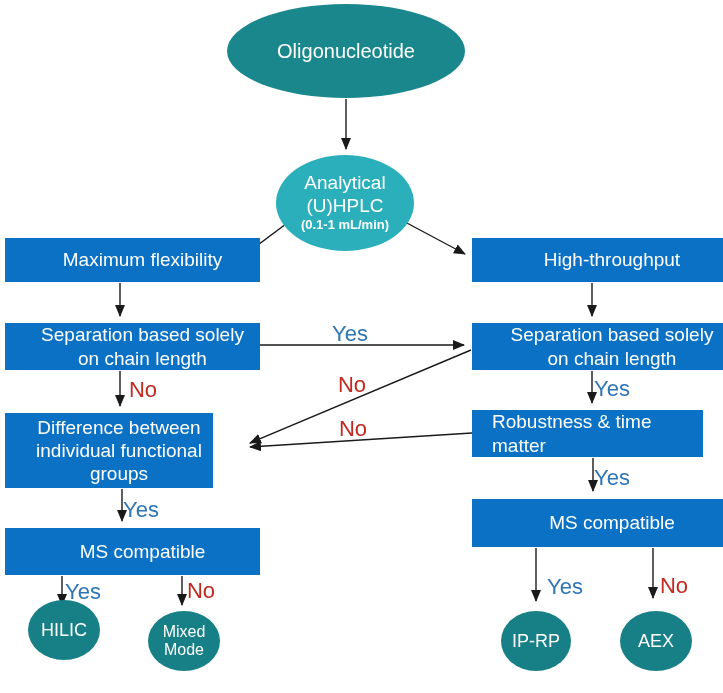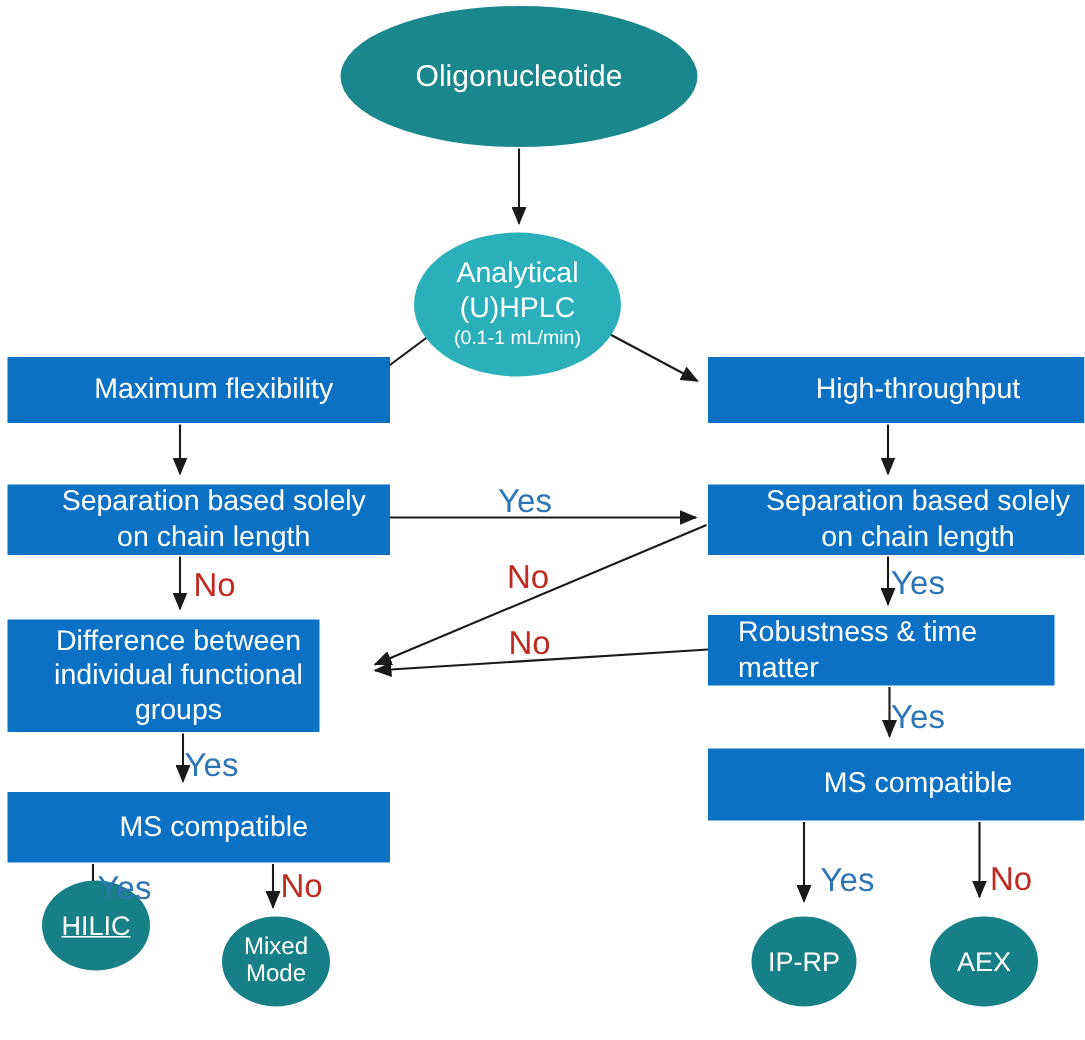--- a/index.html
+++ b/index.html
@@ -25,21 +25,21 @@
   .arrows line{stroke:var(--arrow);stroke-width:1.4;}
   .node{
     position:absolute;z-index:2;
     display:flex;flex-direction:column;align-items:center;justify-content:center;
     text-align:left;color:var(--node_text);
   }
   .box{background:var(--box_blue);font-size:19px;line-height:1.22;padding-left:20px;}
   .ellipse{border-radius:50%;}
   .ellipse.dark{background:var(--teal_dark);font-size:20px;line-height:1.25;}
   .ellipse.light{background:var(--teal_light);font-size:19px;line-height:1.2;}
-  .ellipse.light .sub{font-size:13px;line-height:1.3;}
+  .ellipse.light .sub{font-size:13px;line-height:1.3;font-weight:bold;}
   .circle{background:var(--teal_circle);border-radius:50%;}
   .circle.big{font-size:18px;}
   .circle.small{font-size:16px;line-height:1.15;}
   .node span{display:block;}
   .edge-label{
     position:absolute;z-index:3;
     transform:translate(-50%,-50%);
     font-size:22px;white-space:nowrap;
   }
   .yes{color:var(--yes_blue);}
@@ -113,21 +113,21 @@
   </div>
 
   <div class="node box" style="left:472px;top:410px;width:211px;height:47px;">
     <span>Robustness &amp; time matter</span>
   </div>
 
   <div class="node box" style="left:472px;top:499px;width:240px;height:48px;">
     <span>MS compatible</span>
   </div>
 
-  <div class="node circle big" style="left:28px;top:587px;width:72px;height:60px;text-decoration:underline;">
+  <div class="node circle big" style="left:28px;top:600px;width:72px;height:60px;">
     <span>HILIC</span>
   </div>
 
   <div class="node circle small" style="left:148px;top:611px;width:72px;height:60px;">
     <span>Mixed</span>
     <span>Mode</span>
   </div>
 
   <div class="node circle big" style="left:501px;top:611px;width:70px;height:60px;">
     <span>IP-RP</span>

